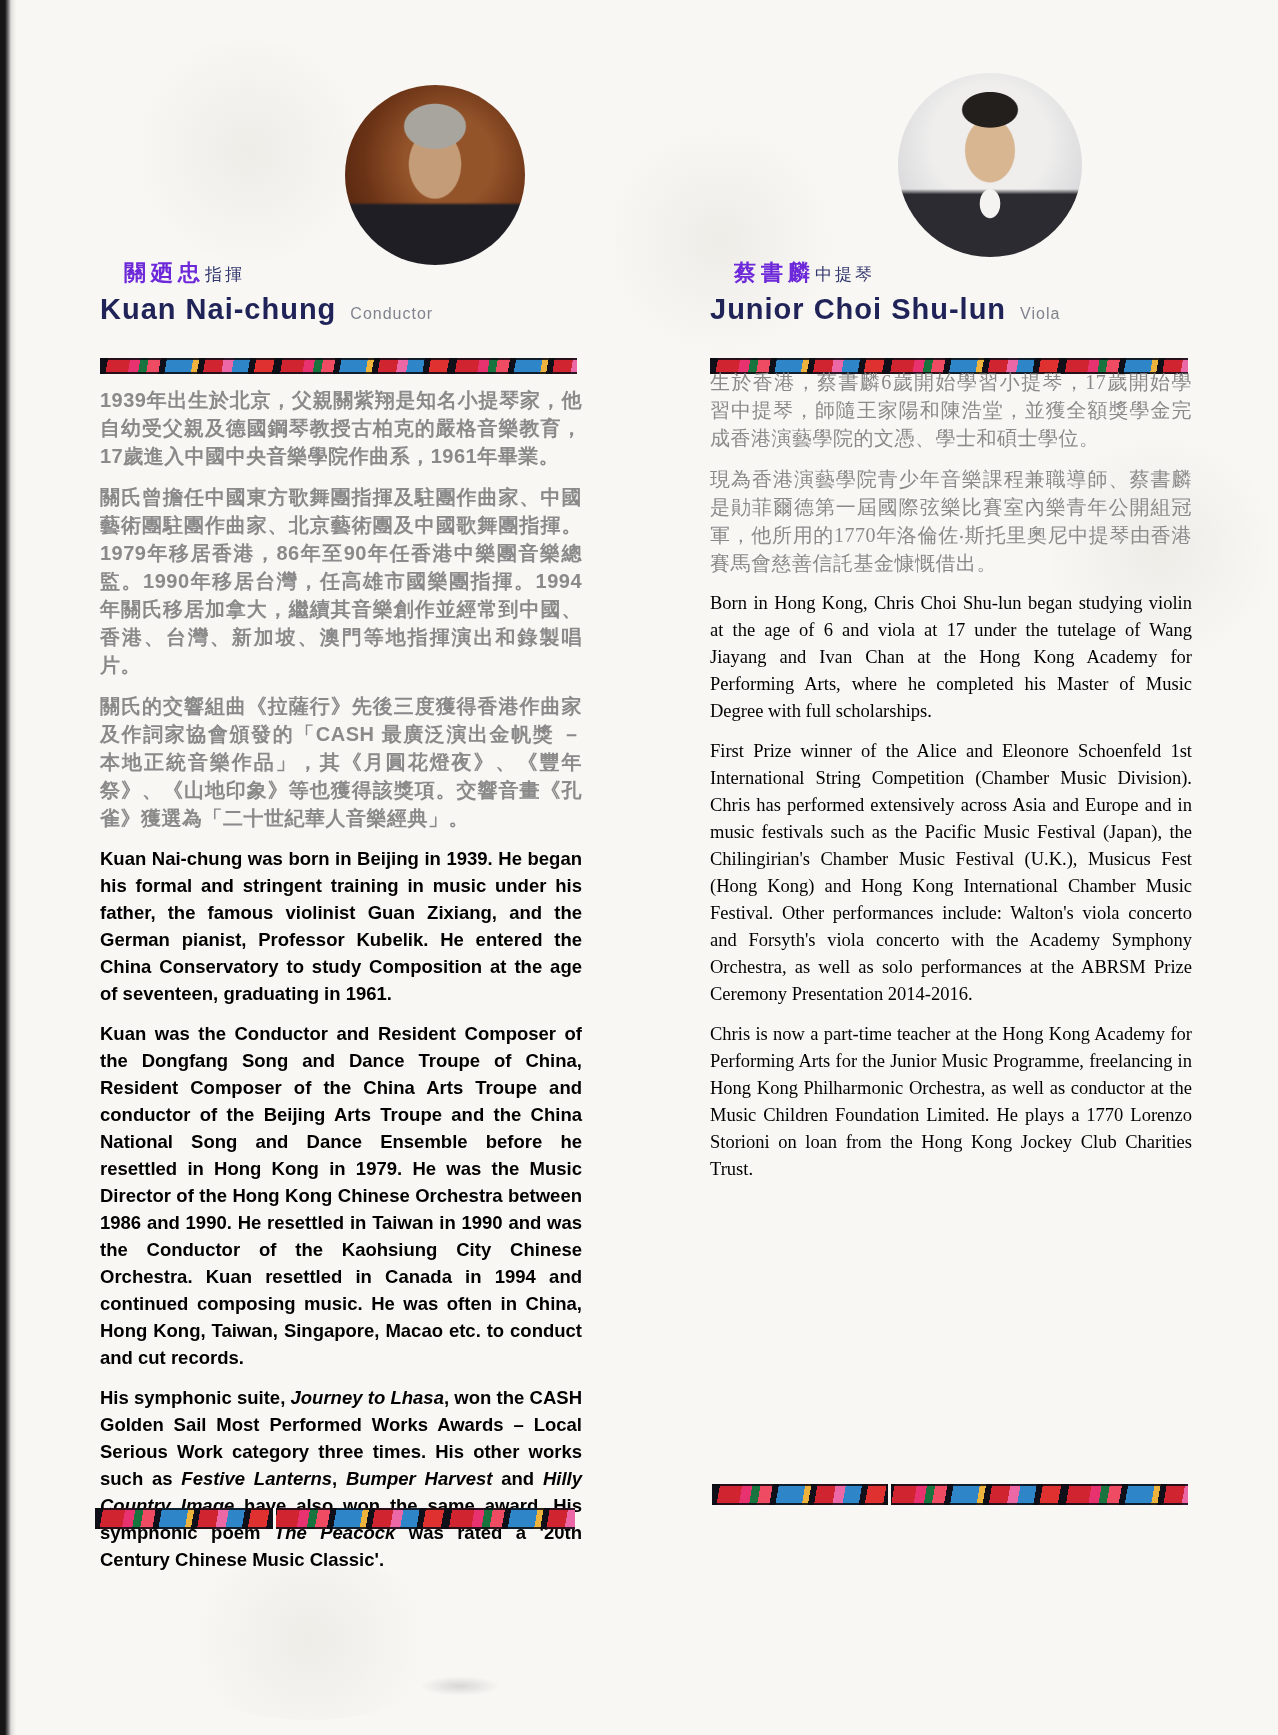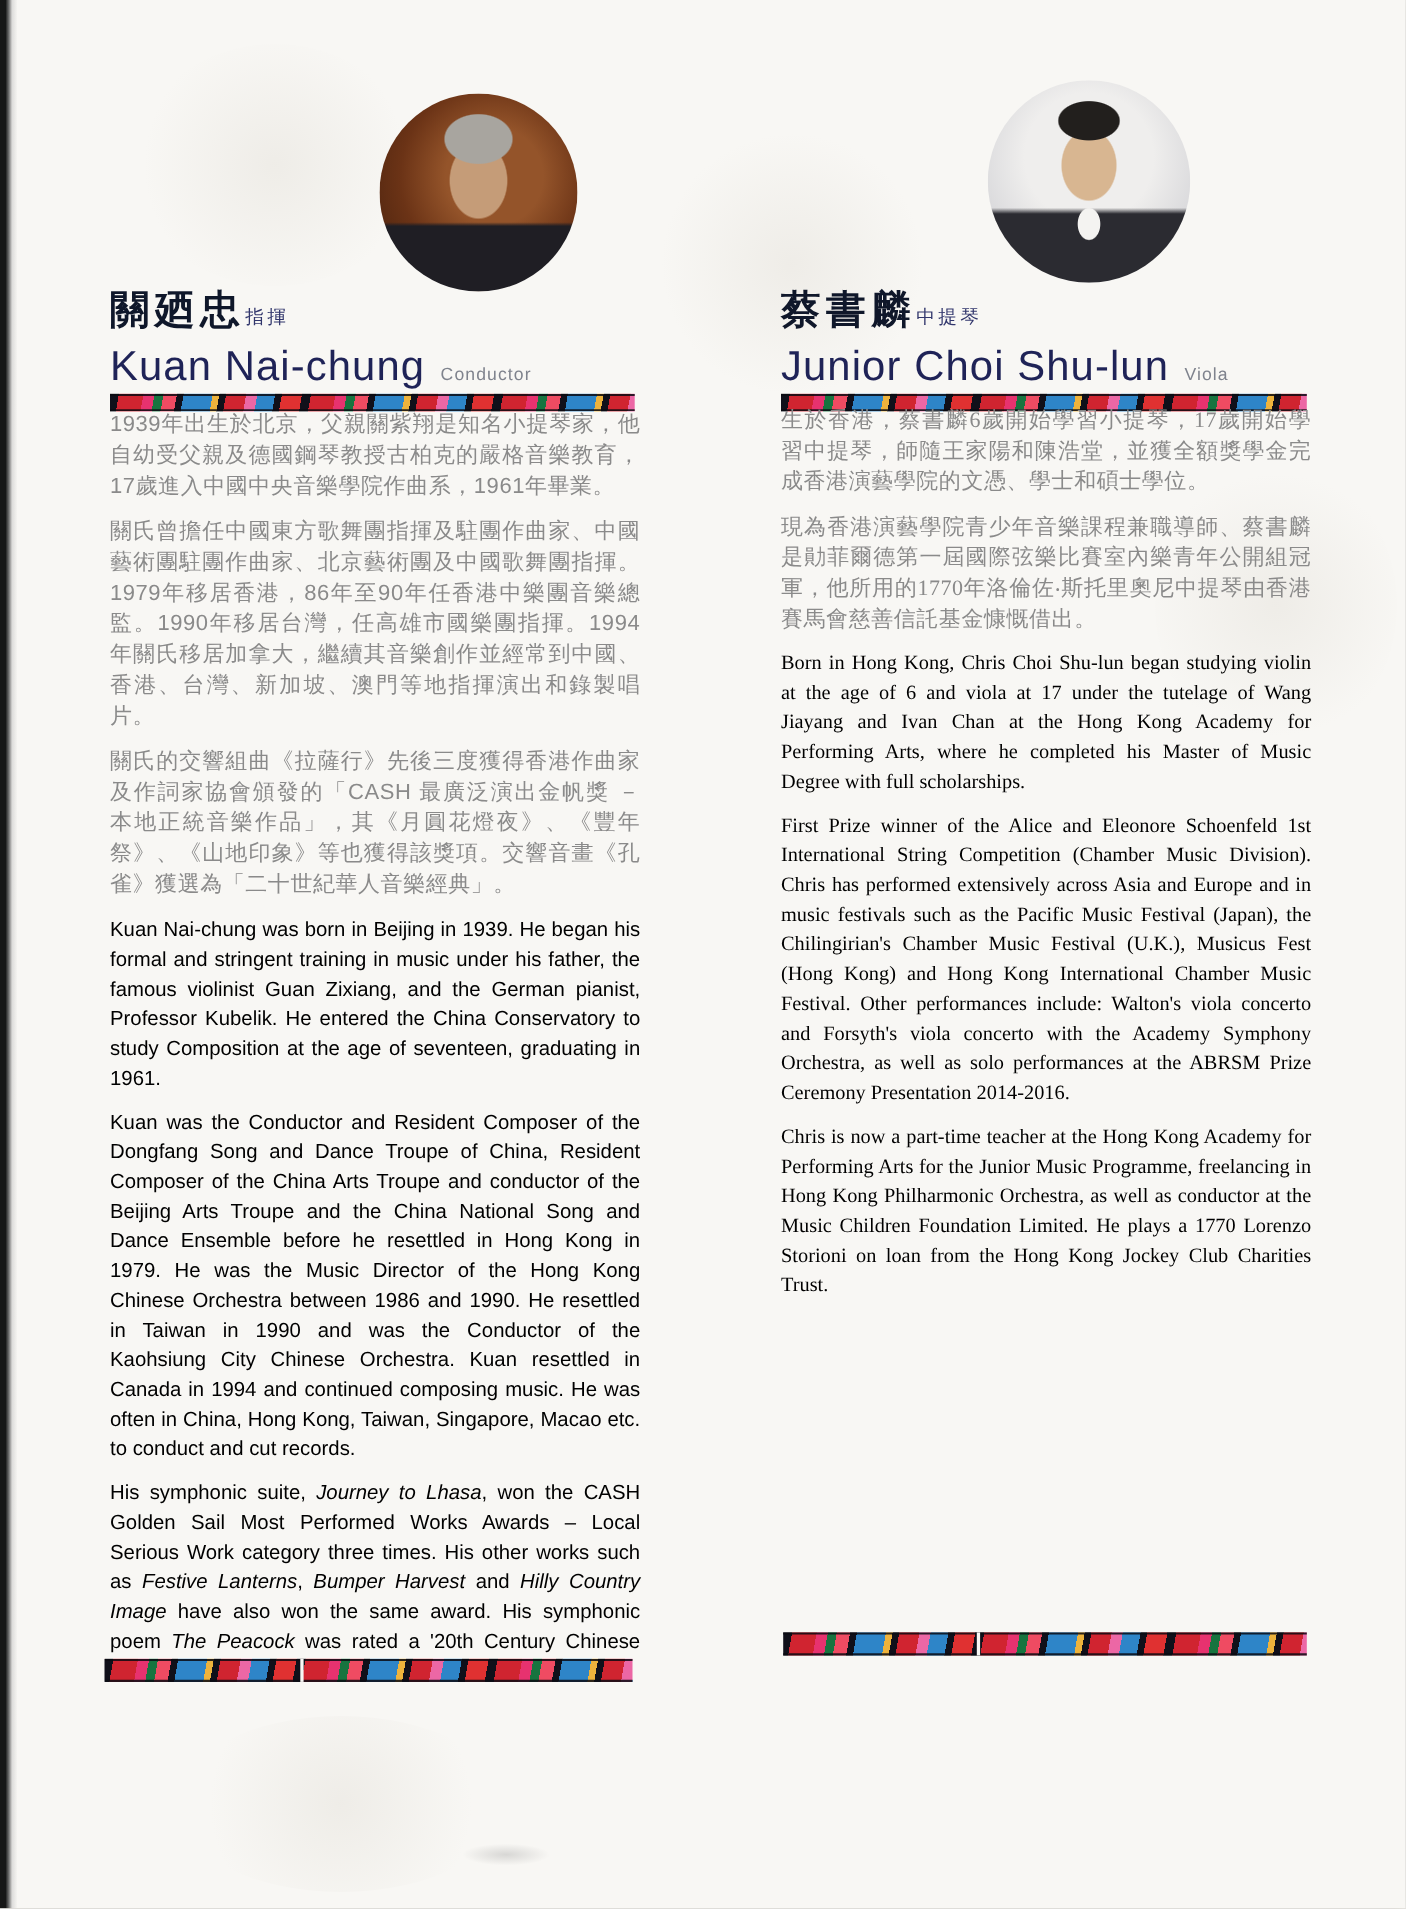--- a/index.html
+++ b/index.html
@@ -34,43 +34,43 @@
       radial-gradient(ellipse 42px 54px at 50% 42%, #d8b691 0 58%, rgba(216,182,145,0) 61%),
       radial-gradient(ellipse 17px 24px at 50% 71%, #f4f3f1 0 58%, rgba(244,243,241,0) 63%),
       linear-gradient(to bottom, rgba(0,0,0,0) 0 63%, #2b2b31 66% 100%),
       radial-gradient(circle at 50% 38%, #efeeed 0 40%, #d6d6d9 75%, #c1c1c5 100%);}
 
   
   .header{position:absolute;width:480px;}
   .hdr-left{left:100px;top:258px;}
   .hdr-right{left:710px;top:258px;}
   .zh-line{white-space:nowrap;}
-  .name-zh{font-size:36px;font-weight:bold;color:#0f172a;letter-spacing:5px;}
+  .name-zh{font-size:22px;font-weight:bold;color:#6d28d9;letter-spacing:5px;margin-left:24px;}
   .role-zh{font-size:17px;color:#31366c;letter-spacing:3px;}
   .en-line{margin-top:5px;white-space:nowrap;}
-  .name-en{font-size:38px;font-weight:normal;color:#1f2357;letter-spacing:1px;}
+  .name-en{font-size:29px;font-weight:bold;color:#1f2357;letter-spacing:1px;}
   .role-en{font-size:16px;color:#7f838d;margin-left:14px;letter-spacing:1px;}
 
   
   .fabric{position:absolute;height:16px;
     background:repeating-linear-gradient(100deg,
       #10101a 0 8px,#d02430 8px 30px,#e7326f 30px 40px,#17743f 40px 48px,
       #ef4b62 48px 60px,#10101a 60px 66px,#2e85c8 66px 92px,#eeb33c 92px 98px,
       #10101a 98px 104px,#d02430 104px 122px,#ec67a5 122px 132px,#2e85c8 132px 148px,
       #10101a 148px 154px,#e03131 154px 172px);
     box-shadow:inset 0 2px 0 rgba(10,10,18,.85), inset 0 -2px 0 rgba(10,10,18,.85);}
   .f-tl{left:100px;top:358px;width:477px;}
   .f-tr{left:710px;top:358px;width:478px;}
   .f-bl{left:95px;top:1508px;width:480px;height:21px;}
   .f-br{left:712px;top:1484px;width:476px;height:21px;}
   .slit::after{content:"";position:absolute;top:0;bottom:0;left:37%;width:3px;background:#f8f7f4;}
 
   
   .bio{position:absolute;width:482px;text-align:justify;}
-  .bio-left{left:100px;top:372px;}
+  .bio-left{left:100px;top:386px;font-weight:bold;}
   .bio-right{left:710px;top:368px;font-family:Liberation Serif, serif;}
   .bio p{margin:0 0 13px 0;}
   p.zh{font-size:20px;line-height:28px;color:#8a8a8a;letter-spacing:.5px;}
   p.en{font-size:18.5px;line-height:27px;color:#000000;}
   p.en i{font-style:italic;}
 </style>
 </head>
 <body>
 
 <div class="page">

